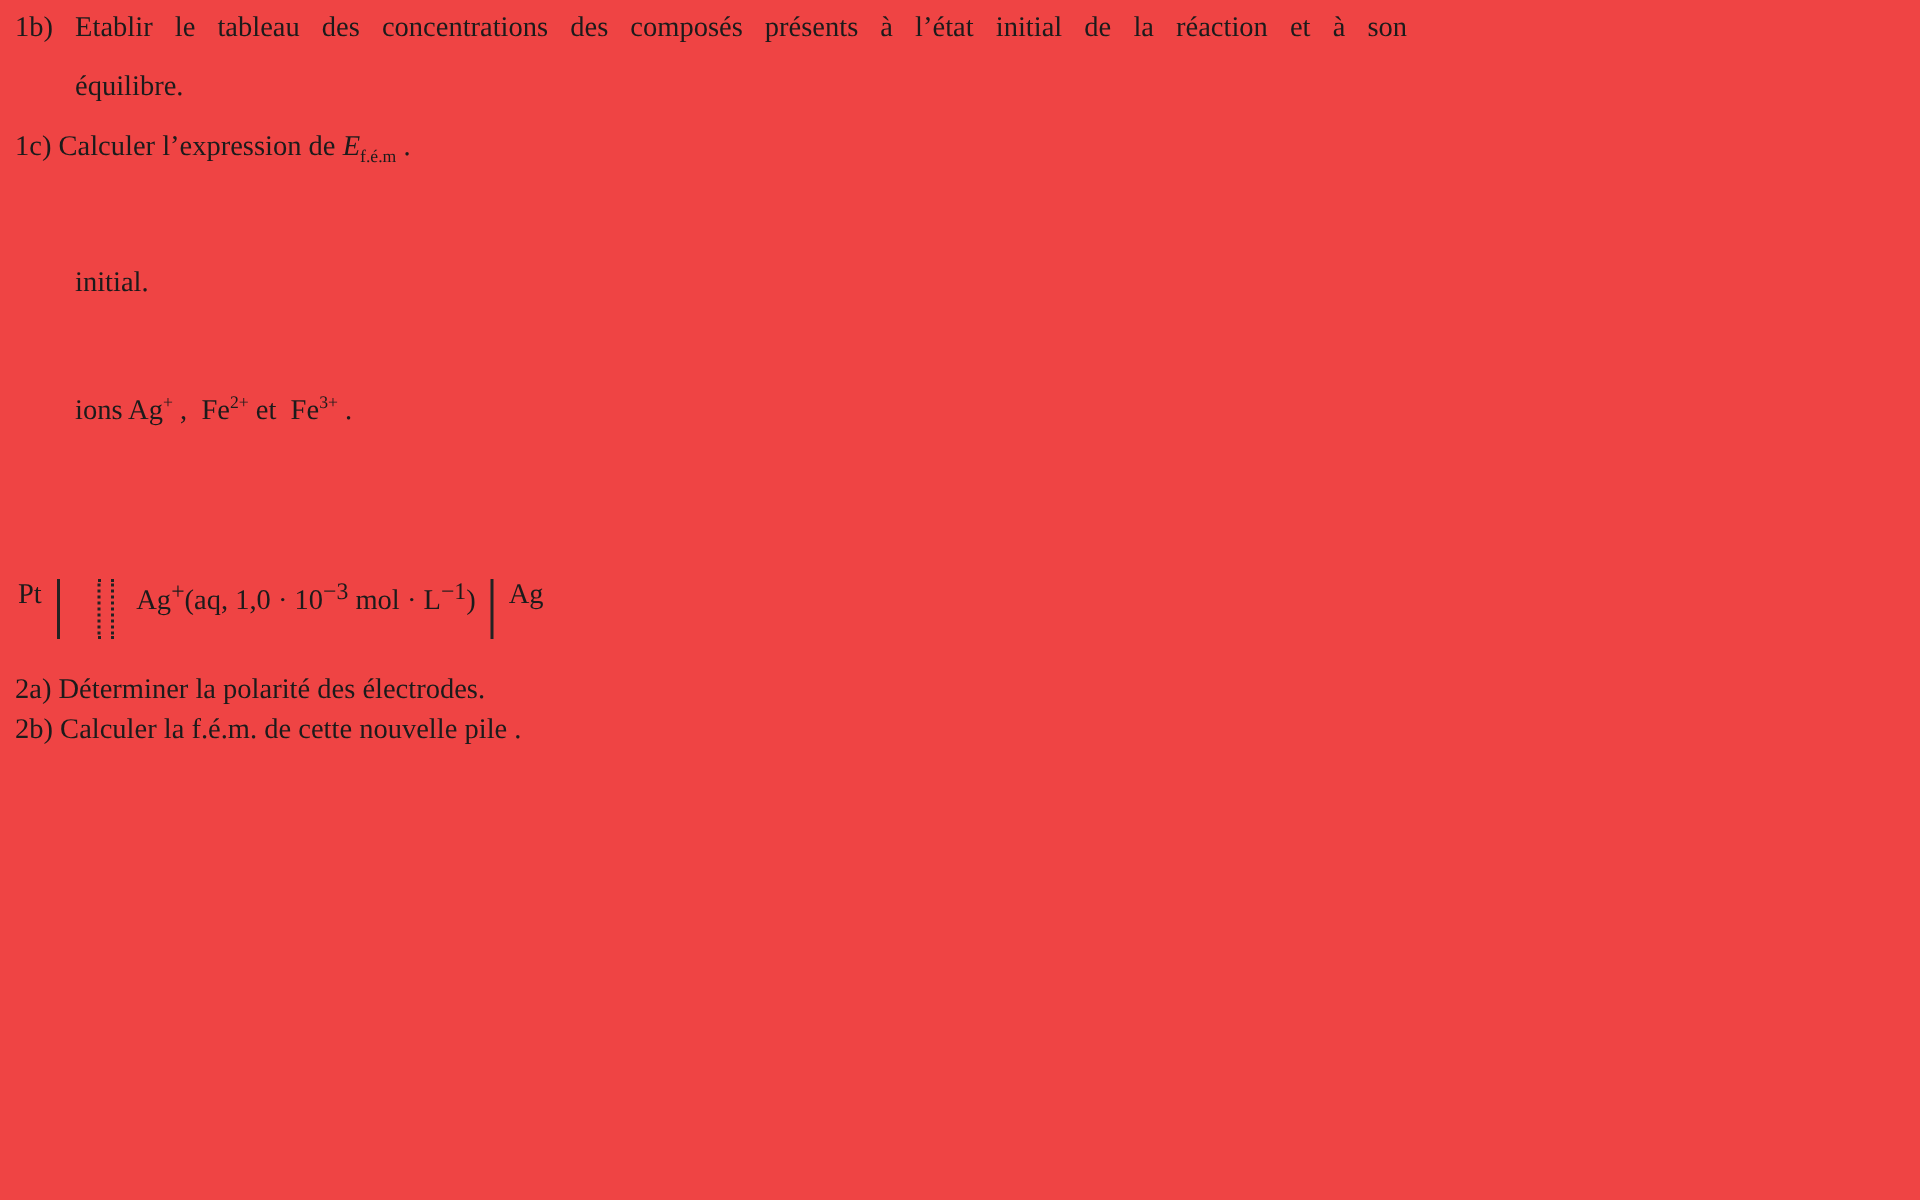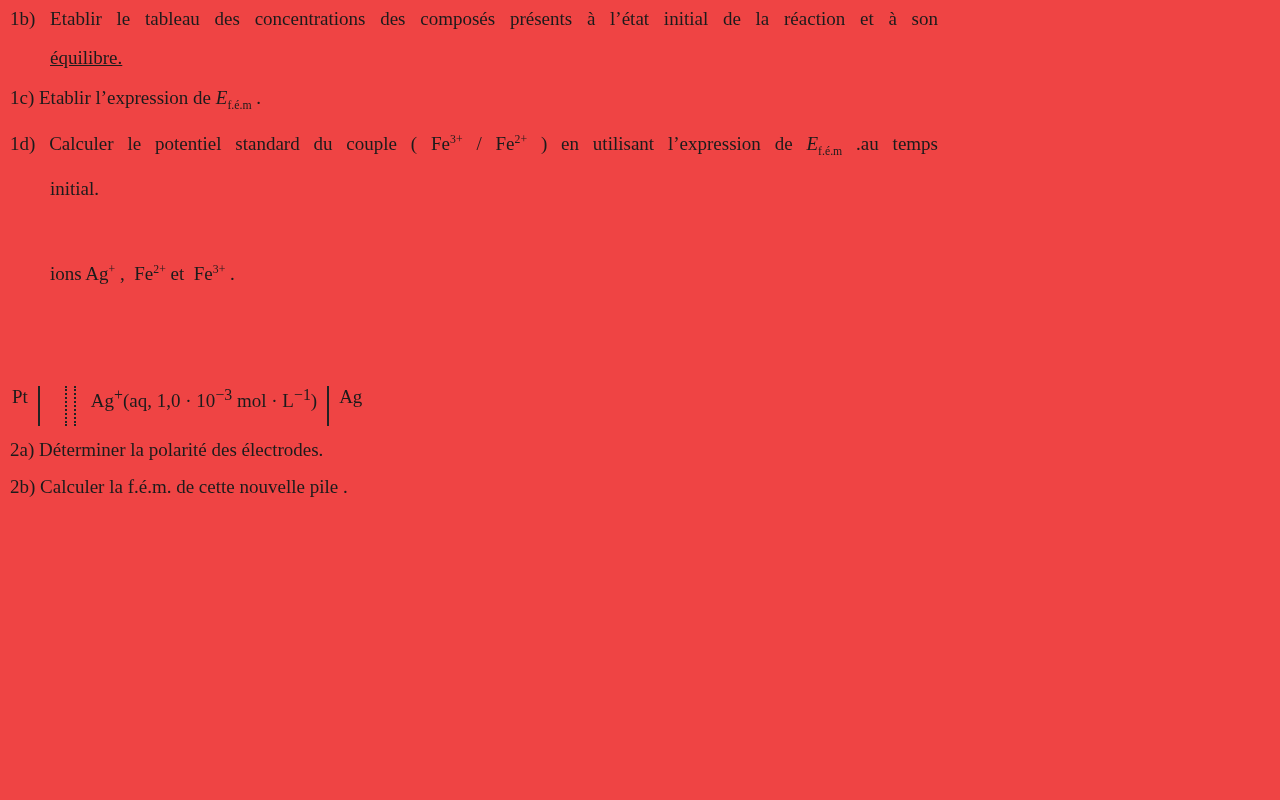--- a/index.html
+++ b/index.html
@@ -59,36 +59,35 @@
     border-right: 2px dotted #222;
     margin: 0 15px;
   }
 </style>
 </head>
 <body>
 
 <div class="page" style="background: #ef4444; color: rgb(27, 27, 27);">
 
   <div class="line just" style="left:10px; top:8px;"><span>1b)  Etablir le tableau des concentrations des composés présents à l’état initial de la réaction et à son</span></div>
-  <div class="line" style="left:50px; top:47px;text-decoration:underline;"><span>équilibre.</span></div>
+  <div class="line" style="left:50px; top:47px;"><span>équilibre.</span></div>
 
-  <div class="line" style="left:10px; top:87px;"><span>1c) Etablir l’expression de </span><span class="it">E</span><sub>f.é.m</sub><span> .</span></div>
+  <div class="line" style="left:10px; top:87px;"><span>1c) Calculer l’expression de </span><span class="it">E</span><sub>f.é.m</sub><span> .</span></div>
 
-  <div class="line just" style="left:10px; top:133px;"><span>1d) Calculer le potentiel standard du couple ( Fe</span><sup>3+</sup><span> / Fe</span><sup>2+</sup><span> ) en utilisant l’expression de </span><span class="it">E</span><sub>f.é.m</sub><span> .au temps</span></div>
   <div class="line" style="left:50px; top:178px;"><span>initial.</span></div>
 
   <div class="line" style="left:50px; top:263px;text-align:center;"><span>ions Ag</span><sup>+</sup><span> ,  Fe</span><sup>2+</sup><span> et  Fe</span><sup>3+</sup><span> .</span></div>
 
 
   <div class="cell-row">
     <span><span>Pt</span></span>
     <span class="vbar"></span>
     <span class="saltbridge"></span>
     <span><span>Ag</span><sup>+</sup><span>(aq, 1,0 · 10</span><sup>−3</sup><span> mol · L</span><sup>−1</sup><span>)</span></span>
     <span class="vbar"></span>
     <span><span>Ag</span></span>
   </div>
 
-  <div class="line" style="left:10px; top:439px;"><span>2a) Déterminer la polarité des électrodes.</span></div>
+  <div class="line" style="left:10px; top:449px;"><span>2a) Déterminer la polarité des électrodes.</span></div>
   <div class="line" style="left:10px; top:476px;"><span>2b) Calculer la f.é.m. de cette nouvelle pile .</span></div>
 
 
 </div>
 
 </body></html>

